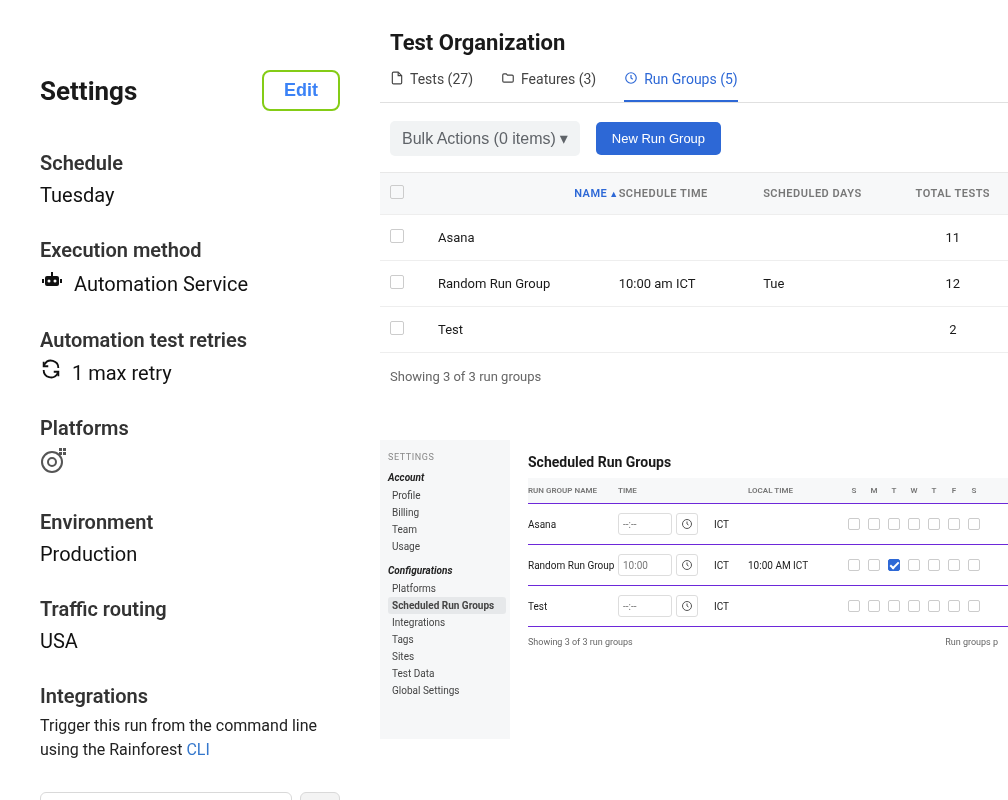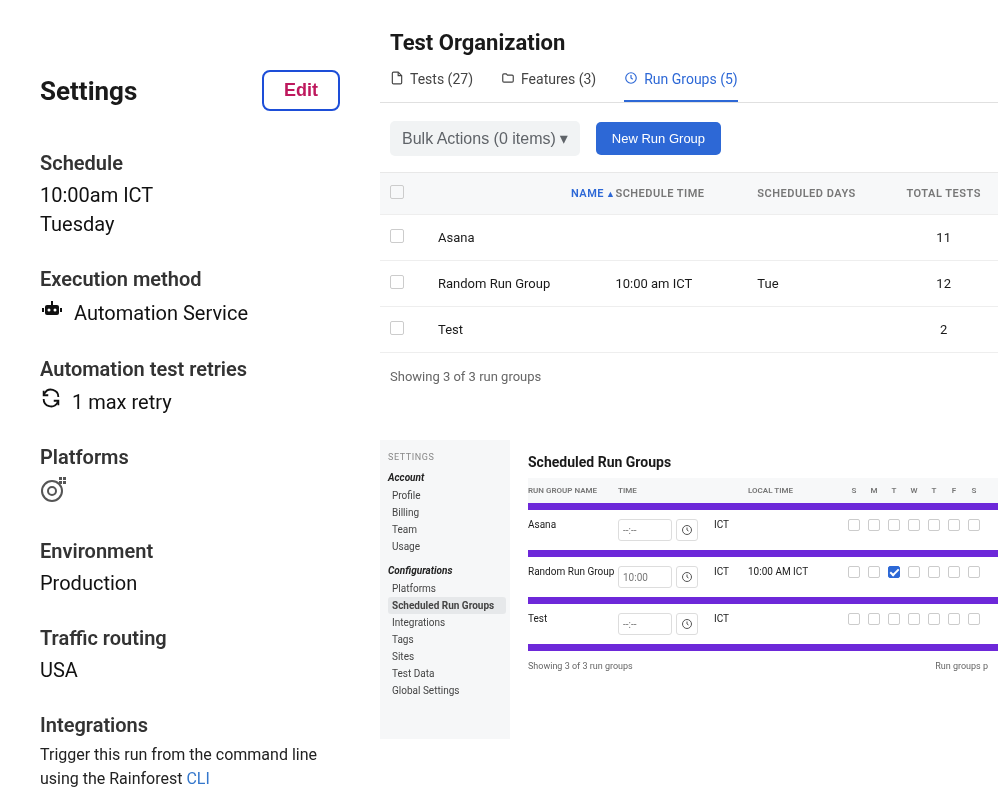--- a/index.html
+++ b/index.html
@@ -4,40 +4,40 @@
 <style>
 * { box-sizing: border-box; margin: 0; padding: 0; }
 body { font-family: -apple-system, BlinkMacSystemFont, "Segoe UI", Roboto, sans-serif; background: #fff; color: #1a1a1a; width: 1008px; height: 800px; overflow: hidden; }
 
 .page { display: flex; width: 100%; height: 100%; }
 
 
 .settings-panel { width: 380px; padding: 70px 40px 40px 40px; }
 .settings-header { display: flex; justify-content: space-between; align-items: center; margin-bottom: 40px; }
 .settings-title { font-size: 26px; font-weight: 700; }
-.edit-btn { border: 2px solid #1d4ed8; color: #be185d; background: #fff; padding: 8px 20px; border-radius: 8px; font-size: 18px; font-weight: 600; cursor: pointer; }
+.edit-btn { border: 2px solid #84cc16; color: #3b82f6; background: #fff; padding: 8px 20px; border-radius: 8px; font-size: 18px; font-weight: 600; cursor: pointer; }
 
 .setting-block { margin-bottom: 28px; }
 .setting-label { font-size: 20px; font-weight: 600; color: #333; margin-bottom: 6px; }
 .setting-value { font-size: 20px; color: #111; line-height: 1.45; }
 .setting-value-line { display: block; }
 
 .icon-inline { display: inline-flex; align-items: center; gap: 10px; }
 .robot-svg { width: 24px; height: 24px; }
 .retry-svg { width: 22px; height: 22px; }
 .platform-svg { width: 28px; height: 28px; }
 
 .integration-text { font-size: 16px; color: #222; line-height: 1.5; margin-bottom: 30px; }
 .cli-link { color: #3477cc; text-decoration: none; }
 .cli-box { display: flex; align-items: center; gap: 8px; }
 .cli-input { flex: 1; border: 1px solid #d9d9d9; border-radius: 6px; padding: 10px 14px; font-size: 15px; font-family: inherit; color: #333; }
 .copy-btn { width: 40px; height: 40px; border: 1px solid #d9d9d9; border-radius: 6px; background: #f3f3f3; display: inline-flex; align-items: center; justify-content: center; cursor: pointer; }
 
 
-.main-area { flex: 1; padding: 30px 10px 0 0; overflow: hidden; }
+.main-area { flex: 1; padding: 30px 0 0 0; overflow: hidden; }
 .main-title { font-size: 22px; font-weight: 700; margin: 0 0 10px 0; padding-left: 10px; }
 
 .tab-bar { display: flex; gap: 28px; border-bottom: 1px solid #e0e0e0; padding-left: 10px; margin-bottom: 18px; }
 .tab { display: inline-flex; align-items: flex-start; gap: 6px; padding: 6px 0 12px 0; font-size: 14px; color: #444; cursor: pointer; border-bottom: 2px solid transparent; }
 .tab.active { color: #2d68d6; border-bottom-color: #2d68d6; }
 .tab svg { width: 14px; height: 14px; }
 
 .action-row { display: flex; gap: 16px; align-items: center; padding-left: 10px; margin-bottom: 16px; }
 .bulk-btn { background: #f1f3f4; border: none; color: #5f6368; font-size: 16px; padding: 8px 12px; border-radius: 5px; cursor: pointer; display: inline-flex; align-items: center; gap: 4px; }
 .new-btn { background: #2d68d6; color: #fff; border: none; font-size: 13px; font-weight: 500; padding: 9px 16px; border-radius: 5px; cursor: pointer; }
@@ -60,21 +60,21 @@
 .subpanel { display: flex; margin-top: 40px; background: #fff; }
 .sub-sidebar { width: 130px; background: #f6f7f8; padding: 12px 4px 40px 8px; font-size: 10px; }
 .sub-sidebar .lbl { text-transform: uppercase; color: #888; font-size: 9px; letter-spacing: 0.6px; margin-bottom: 8px; }
 .sub-sidebar .grp-title { font-weight: 700; font-size: 10px; margin: 10px 0 4px 0; color: #222; font-style: italic; }
 .sub-sidebar .grp-item { padding: 3px 4px; color: #444; cursor: pointer; border-radius: 3px; }
 .sub-sidebar .grp-item.active { background: #e6e8ea; font-weight: 700; }
 
 .sub-main { flex: 1; padding: 14px 0 10px 18px; }
 .sub-title { font-size: 14px; font-weight: 700; margin-bottom: 8px; }
 .srg-table { width: 100%; }
-.srg-row { display: flex; padding: 9px 0; border-bottom: 7px solid #6d28d9; font-size: 10px; }
+.srg-row { display: flex; align-items: center; padding: 9px 0; border-bottom: 1px solid #6d28d9; font-size: 10px; }
 .srg-row.head { background: #f7f8f9; text-transform: uppercase; font-size: 8px; font-weight: 600; color: #777; padding: 8px 0; }
 .scol-name { width: 90px; }
 .scol-time { width: 90px; display: flex; align-items: center; gap: 4px; }
 .scol-tz { width: 40px; padding-left:6px; }
 .scol-local { width: 100px; }
 .scol-days { flex: 1; display: flex; gap: 8px; padding-right: 10px; }
 .time-input { width: 54px; height: 22px; border: 1px solid #ddd; border-radius: 3px; padding: 0 4px; font-size: 10px; display: inline-flex; align-items: center; color: #777; }
 .clock-btn { width: 22px; height: 22px; border: 1px solid #ddd; border-radius: 3px; display: inline-flex; align-items: center; justify-content: center; }
 .day-cb { width: 12px; height: 12px; border: 1px solid #ccc; border-radius: 2px; cursor: pointer; display: inline-block; }
 .day-cb.checked { background: #2d68d6; border-color: #2d68d6; position: relative; }
@@ -88,21 +88,20 @@
 
   <aside class="settings-panel">
     <div class="settings-header">
       <h1 class="settings-title">Settings</h1>
       <button class="edit-btn">Edit</button>
     </div>
 
     <div class="setting-block">
       <div class="setting-label">Schedule</div>
       <div class="setting-value">
-        <span class="setting-value-line">10:00am ICT</span>
         <span class="setting-value-line">Tuesday</span>
       </div>
     </div>
 
     <div class="setting-block">
       <div class="setting-label">Execution method</div>
       <div class="setting-value icon-inline">
         <span>
           <svg class="robot-svg" viewBox="0 0 24 24" fill="#111">
               <rect x="5" y="8" width="14" height="10" rx="2"></rect>

